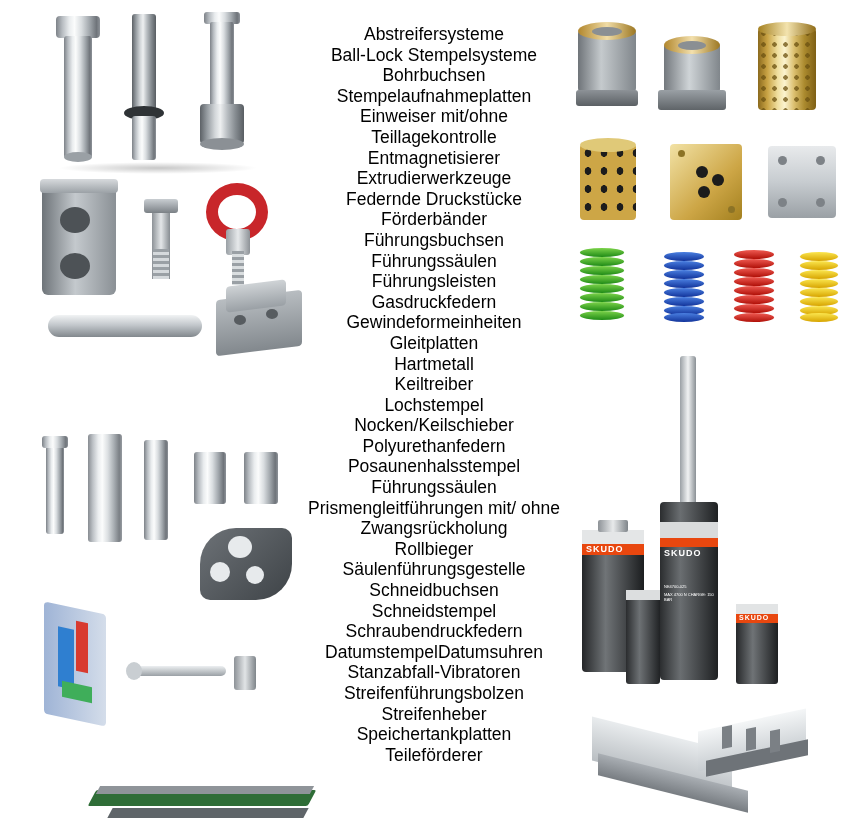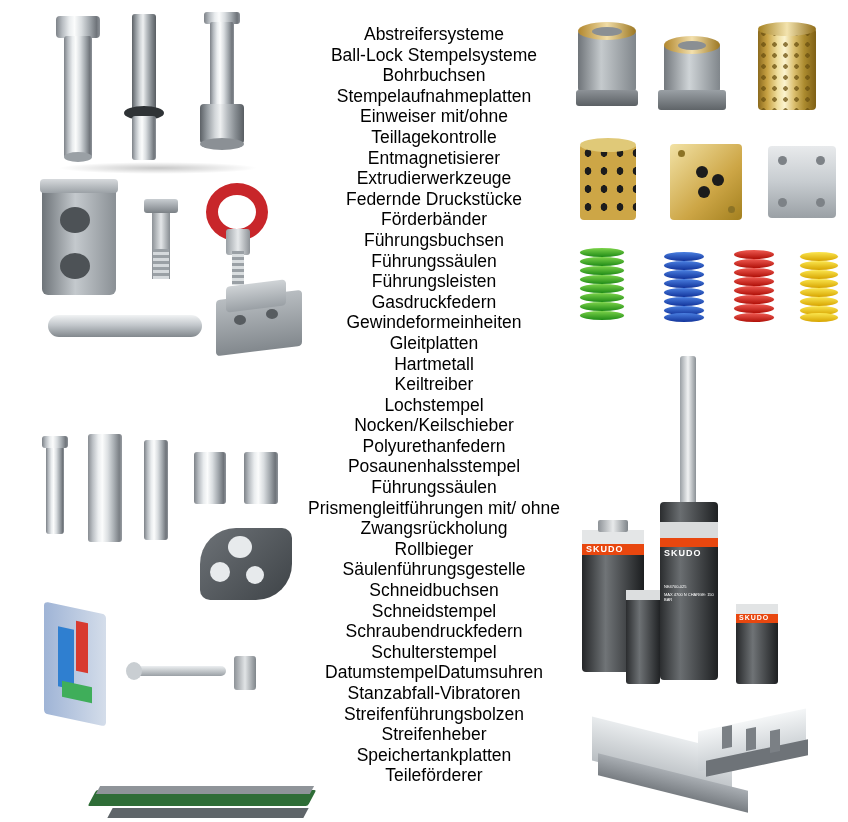--- a/index.html
+++ b/index.html
@@ -220,21 +220,20 @@
       <li>Nocken/Keilschieber</li>
       <li>Polyurethanfedern</li>
       <li>Posaunenhalsstempel</li>
       <li>Führungssäulen</li>
       <li>Prismengleitführungen mit/ ohne Zwangsrückholung</li>
       <li>Rollbieger</li>
       <li>Säulenführungsgestelle</li>
       <li>Schneidbuchsen</li>
       <li>Schneidstempel</li>
       <li>Schraubendruckfedern</li>
-      <li>Schulterstempel</li>
       <li>DatumstempelDatumsuhren</li>
       <li>Stanzabfall-Vibratoren</li>
       <li>Streifenführungsbolzen</li>
       <li>Streifenheber</li>
       <li>Speichertankplatten</li>
       <li>Teileförderer</li>
 
     </ul>
   </div>
 

